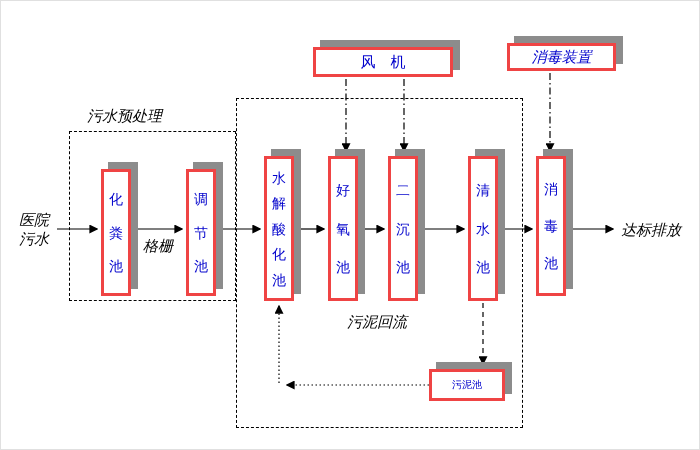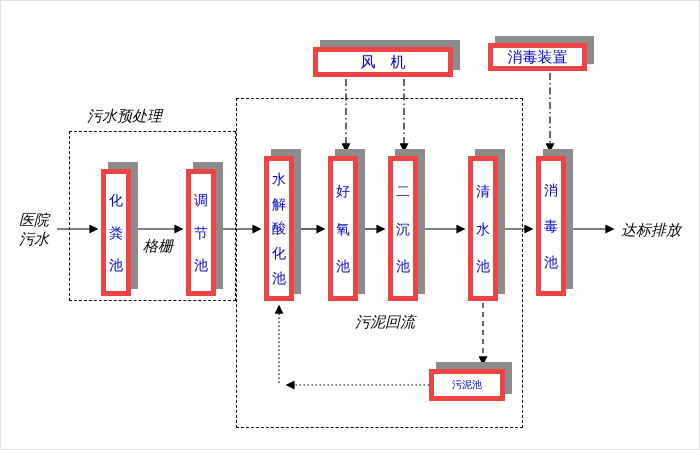--- a/index.html
+++ b/index.html
@@ -4,21 +4,21 @@
 <style>
   html,body{margin:0;padding:0;background:#fff;}
   .canvas{
     position:relative;width:700px;height:450px;background:#ffffff;
     font-family:"DejaVu Sans", sans-serif;overflow:hidden;
     border:1px solid #e0e0e0;box-sizing:border-box;
   }
   .arrows{position:absolute;left:0;top:0;z-index:2;}
   .dashed-box{position:absolute;border:1px dashed #000;z-index:1;}
   .box{
-    position:absolute;background:#fff;border:5px solid #ef4444;
+    position:absolute;background:#fff;border:3px solid #ef4444;
     box-shadow:7px -7px 0 0 #8c8c8c;z-index:3;
     display:flex;align-items:center;justify-content:center;
     color:#0000cc;font-size:15px;box-sizing:border-box;
   }
   .tank{flex-direction:column;justify-content:space-evenly;font-size:14px;line-height:1;}
   .tank span{display:block;}
   .label{position:absolute;color:#000;font-size:15px;z-index:4;line-height:1.25;font-style:italic;}
   .pre{white-space:pre-line;text-align:center;}
   .dashdot{stroke-dasharray:7 3 1.5 3;}
   .dashed{stroke-dasharray:5 4;}
@@ -54,24 +54,24 @@
   </svg>
 
   <div class="dashed-box" style="left:68px;top:130px;width:165px;height:168px;"></div>
   <div class="dashed-box" style="left:235px;top:97px;width:285px;height:328px;"></div>
 
   <div class="label pre" style="left:4px;top:210px;width:58px;">医院
 污水</div>
   <div class="label" style="left:620px;top:220px;text-align:right;">达标排放</div>
   <div class="label" style="left:86px;top:106px;">污水预处理</div>
   <div class="label" style="left:142px;top:188px;margin-top:48px;">格栅</div>
-  <div class="label" style="left:354px;top:312px;text-align:center;">污泥回流</div>
+  <div class="label" style="left:346px;top:312px;text-align:center;">污泥回流</div>
 
   <div class="box" style="left:312px;top:46px;width:140px;height:30px;">风　机</div>
-  <div class="box" style="left:487px;top:42px;width:99px;height:28px;">消毒装置</div>
+  <div class="box" style="left:506px;top:42px;width:109px;height:28px;font-style:italic;">消毒装置</div>
   <div class="box" style="left:428px;top:368px;width:76px;height:32px;font-size:10px;">污泥池</div>
 
   <div class="box tank" style="left:100px;top:168px;width:30px;height:127px;">
       <span>化</span>
       <span>粪</span>
       <span>池</span>
     </div>
   <div class="box tank" style="left:185px;top:168px;width:30px;height:127px;">
       <span>调</span>
       <span>节</span>

